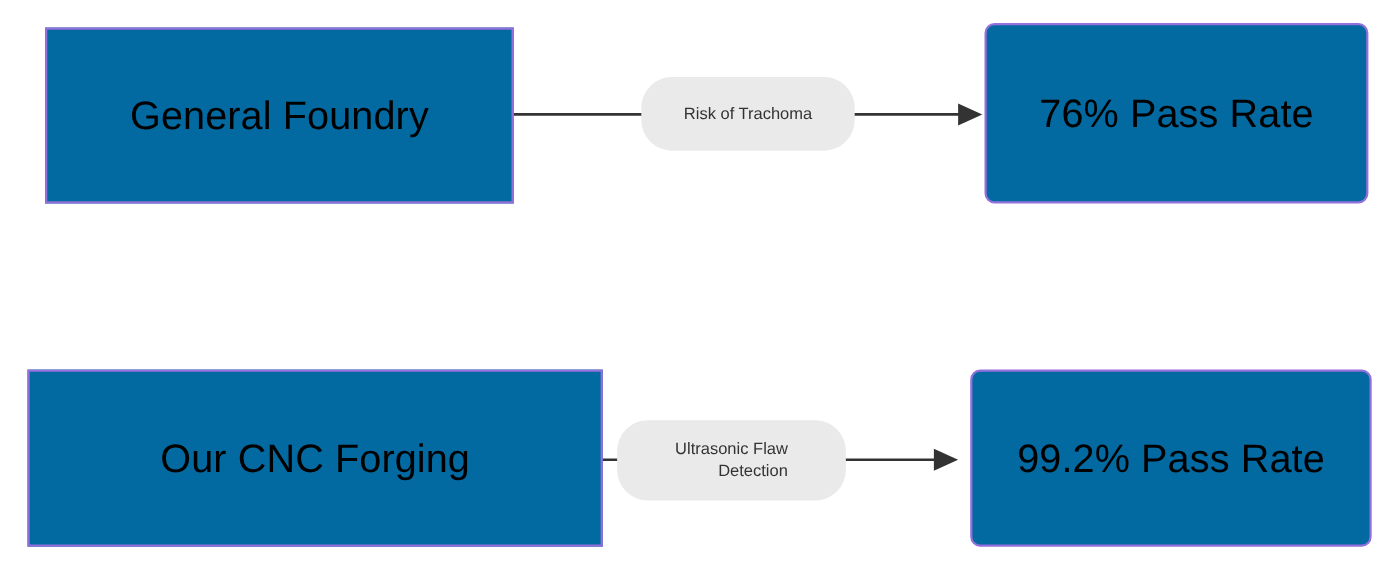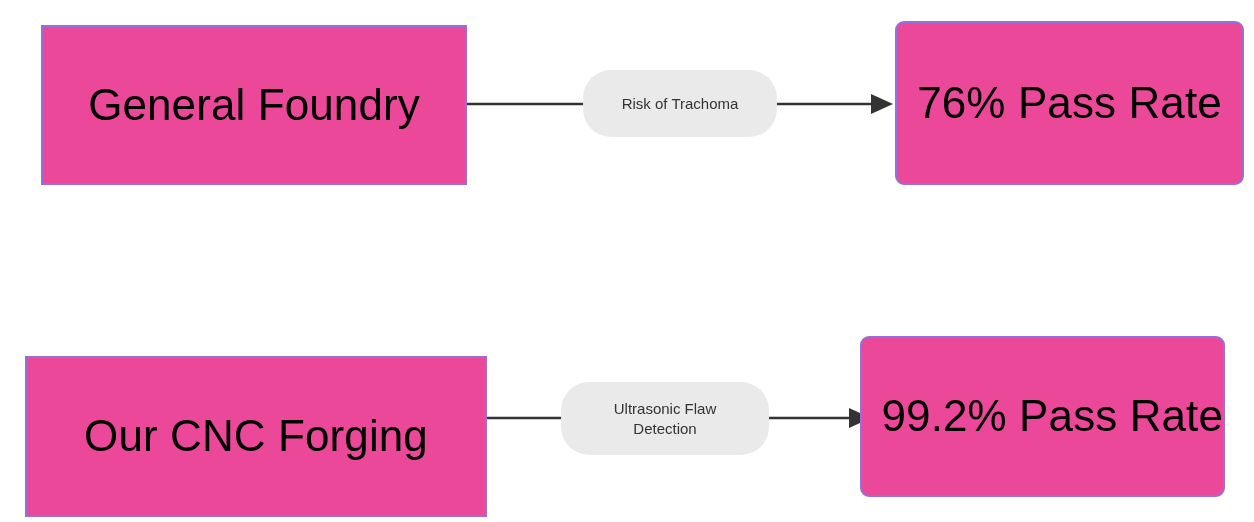--- a/index.html
+++ b/index.html
@@ -17,38 +17,38 @@
     width: 1254px;
     height: 522px;
     background: #ffffff;
     overflow: hidden;
   }
 
   
   .node {
     position: absolute;
     box-sizing: border-box;
-    background: #ec4899;
+    background: #0369a1;
     border: 2.2px solid #9370DB;
     display: flex;
     align-items: center;
     justify-content: center;
     color: #000000;
-    font-size: 44px;
+    font-size: 36px;
     line-height: 1.1;
     white-space: nowrap;
     letter-spacing: 0.1px;
   }
   .node.rect   { border-radius: 0px; }
   .node.round  { border-radius: 9px; }
 
   #node-general-foundry { left: 41px;  top: 25px;  width: 426px; height: 160px; }
   #node-pass-76        { left: 895px; top: 21px;  width: 349px; height: 164px; }
-  #node-cnc-forging    { left: 25px;  top: 356px; width: 462px; height: 161px; }
-  #node-pass-992       { left: 860px; top: 336px; width: 365px; height: 161px; justify-content: flex-end; }
+  #node-cnc-forging    { left: 25px;  top: 336px; width: 523px; height: 161px; }
+  #node-pass-992       { left: 882px; top: 336px; width: 365px; height: 161px; }
 
   
   .edge-svg {
     position: absolute;
     left: 0;
     top: 0;
     width: 1254px;
     height: 522px;
     pointer-events: none;
     overflow: visible;
@@ -61,21 +61,21 @@
   .arrow-head { fill: #333333; }
 
   
   .edge-label {
     position: absolute;
     box-sizing: border-box;
     background: #EAEAEA;
     color: #333333;
     font-size: 15px;
     line-height: 1.28;
-    text-align: center;
+    text-align: right;
     display: flex;
     align-items: center;
     justify-content: center;
     padding: 0 10px;
     border-radius: 28px;
   }
   #edge-label-risk {
     left: 583px; top: 70px; width: 194px; height: 67px;
   }
   #edge-label-ultrasonic {

